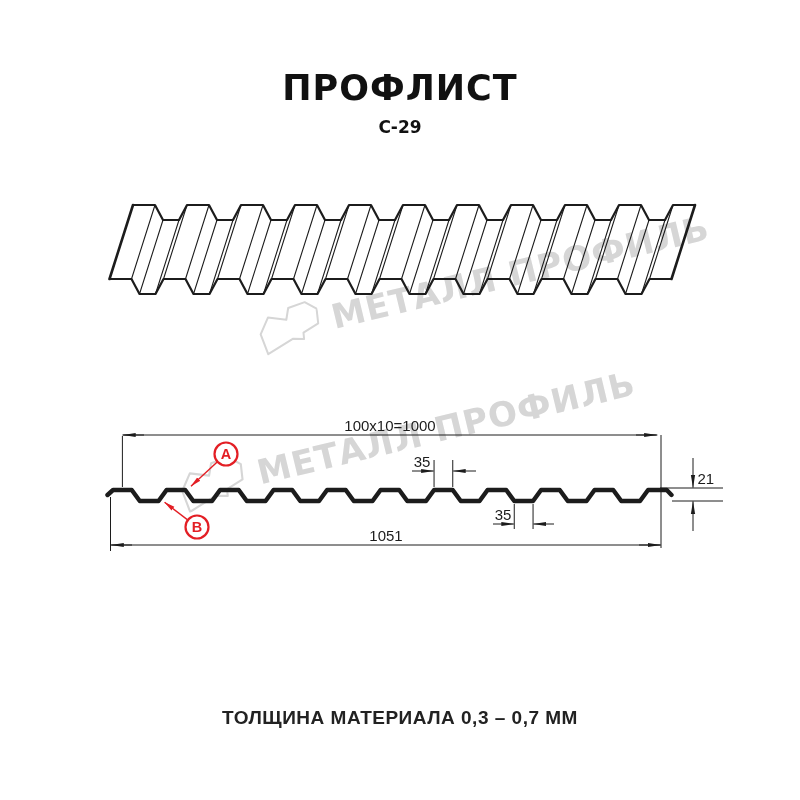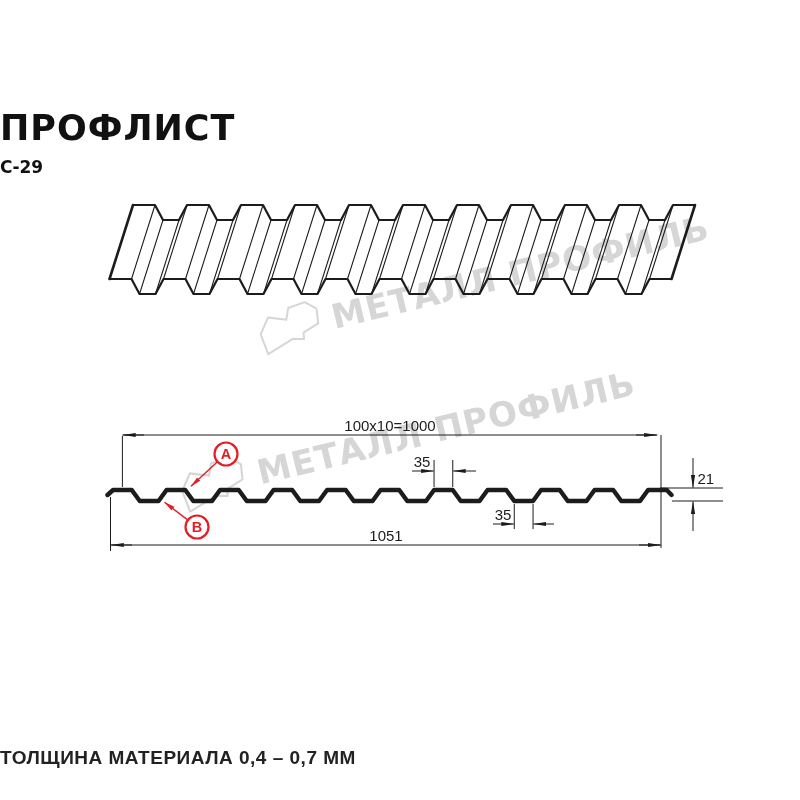--- a/index.html
+++ b/index.html
@@ -1,21 +1,21 @@
 <!DOCTYPE html>
 <html><head>
 <meta charset="utf-8">
 <style>
   html,body{margin:0;padding:0;}
   body{
     width:800px;height:800px;position:relative;background:#ffffff;
     font-family:"Liberation Sans",sans-serif;overflow:hidden;
   }
   .abs{position:absolute;}
-  .center-text{position:absolute;left:0;width:800px;text-align:left;margin-top:40px;}
+  .center-text{position:absolute;left:0;width:800px;text-align:center;}
   .title{
     top:68px;font-family:"DejaVu Sans",sans-serif;font-weight:800;
     font-size:35px;letter-spacing:1px;color:#111;z-index:3;
   }
   .subtitle{
     top:117px;font-family:"DejaVu Sans",sans-serif;font-weight:600;
     font-size:17px;color:#111;z-index:3;
   }
   .footer-note{
     top:707px;font-weight:600;font-size:19px;letter-spacing:.5px;color:#222;z-index:3;
@@ -101,13 +101,13 @@
     <circle cx="146" cy="34" r="11.5" fill="#fff" stroke="#e31e24" stroke-width="2.2"></circle>
     <text class="callout-letter" x="146" y="39" text-anchor="middle">A</text>
   </g>
   <g>
     <line x1="107.3" y1="99.6" x2="84.6" y2="82.3" stroke="#e31e24" stroke-width="1.4" marker-end="url(#mr)"></line>
     <circle cx="117" cy="107" r="11.5" fill="#fff" stroke="#e31e24" stroke-width="2.2"></circle>
     <text class="callout-letter" x="117" y="112" text-anchor="middle">B</text>
   </g>
 </svg>
 
-<div class="center-text footer-note">ТОЛЩИНА МАТЕРИАЛА 0,4 – 0,7 ММ</div>
+<div class="center-text footer-note">ТОЛЩИНА МАТЕРИАЛА 0,3 – 0,7 ММ</div>
 
 </body></html>

